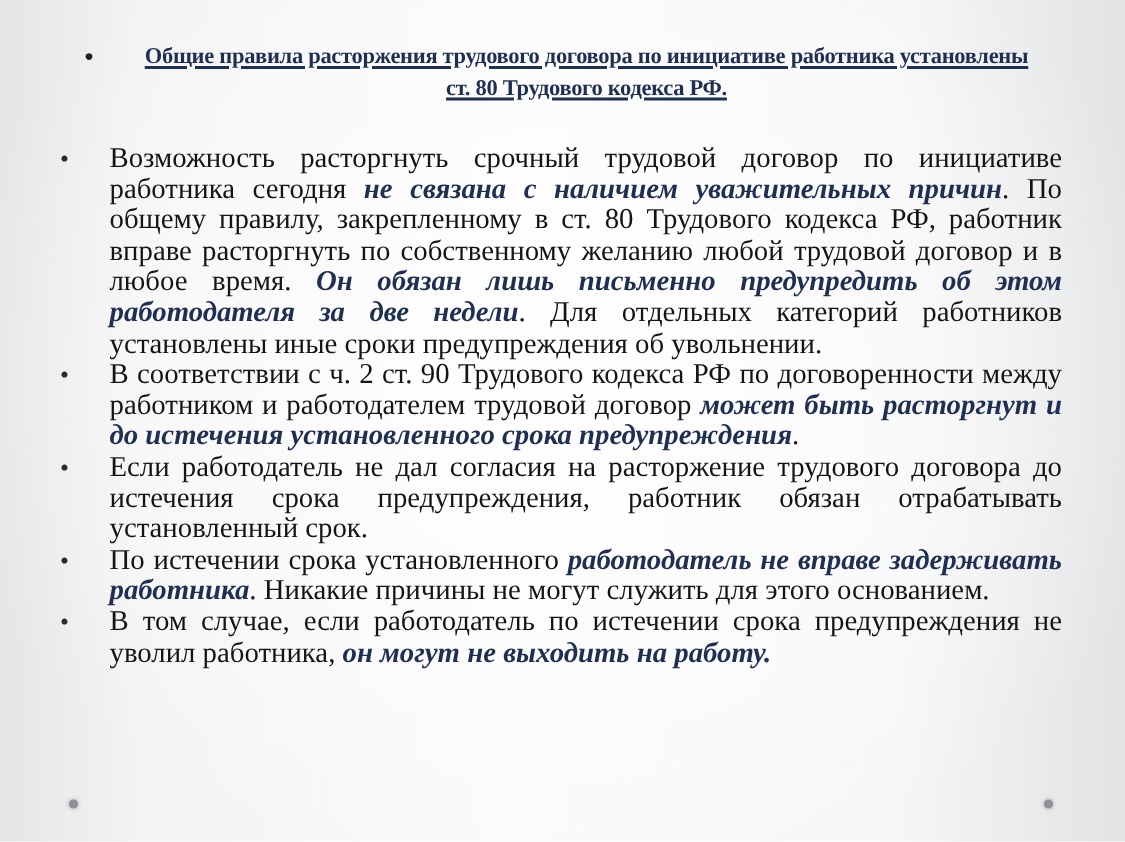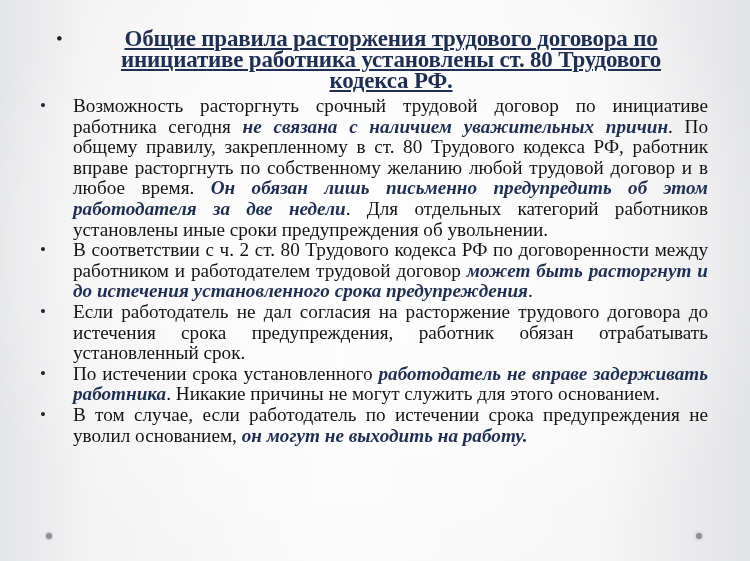--- a/index.html
+++ b/index.html
@@ -30,21 +30,21 @@
     }
     .title-bullet {
       position: absolute;
       left: 6px;
       top: 0px;
       font-size: 19px;
       color: #1d1d1d;
     }
     .title-text {
       display: inline-block;
-      font-size: 23px;
+      font-size: 15px;
       line-height: 21px;
       font-weight: bold;
       color: #1f2f52;
       text-decoration: underline;
       text-decoration-thickness: 2px;
       text-underline-offset: 2px;
       letter-spacing: -0.2px;
       padding-left: 22px;
       width: 600px;
     }
@@ -98,31 +98,31 @@
     <span class="title-text">Общие правила расторжения трудового договора по инициативе работника установлены ст. 80 Трудового кодекса РФ.</span>
   </div>
 
   <ul class="body-list">
     <li class="item">
       <span class="bullet">•</span>
       <span><span>Возможность расторгнуть срочный трудовой договор по инициативе работника сегодня </span><span class="em">не связана с наличием уважительных причин</span><span>. По общему правилу, закрепленному в ст. 80 Трудового кодекса РФ, работник вправе расторгнуть по собственному желанию любой трудовой договор и в любое время. </span><span class="em">Он обязан лишь письменно предупредить об этом работодателя за две недели</span><span>. Для отдельных категорий работников установлены иные сроки предупреждения об увольнении.</span></span>
     </li>
     <li class="item">
       <span class="bullet">•</span>
-      <span><span>В соответствии с ч. 2 ст. 80 Трудового кодекса РФ по договоренности между работником и работодателем трудовой договор </span><span class="em">может быть расторгнут и до истечения установленного срока предупреждения</span><span>.</span></span>
+      <span><span>В соответствии с ч. 2 ст. 90 Трудового кодекса РФ по договоренности между работником и работодателем трудовой договор </span><span class="em">может быть расторгнут и до истечения установленного срока предупреждения</span><span>.</span></span>
     </li>
     <li class="item">
       <span class="bullet">•</span>
       <span><span>Если работодатель не дал согласия на расторжение трудового договора до истечения срока предупреждения, работник обязан отрабатывать установленный срок.</span></span>
     </li>
     <li class="item">
       <span class="bullet">•</span>
       <span><span>По истечении срока установленного </span><span class="em">работодатель не вправе задерживать работника</span><span>. Никакие причины не могут служить для этого основанием.</span></span>
     </li>
     <li class="item">
       <span class="bullet">•</span>
-      <span><span>В том случае, если работодатель по истечении срока предупреждения не уволил основанием, </span><span class="em">он могут не выходить на работу.</span></span>
+      <span><span>В том случае, если работодатель по истечении срока предупреждения не уволил работника, </span><span class="em">он могут не выходить на работу.</span></span>
     </li>
   </ul>
 
   <div class="dot dot-left"></div>
   <div class="dot dot-right"></div>
 </div>
 
 </body></html>

